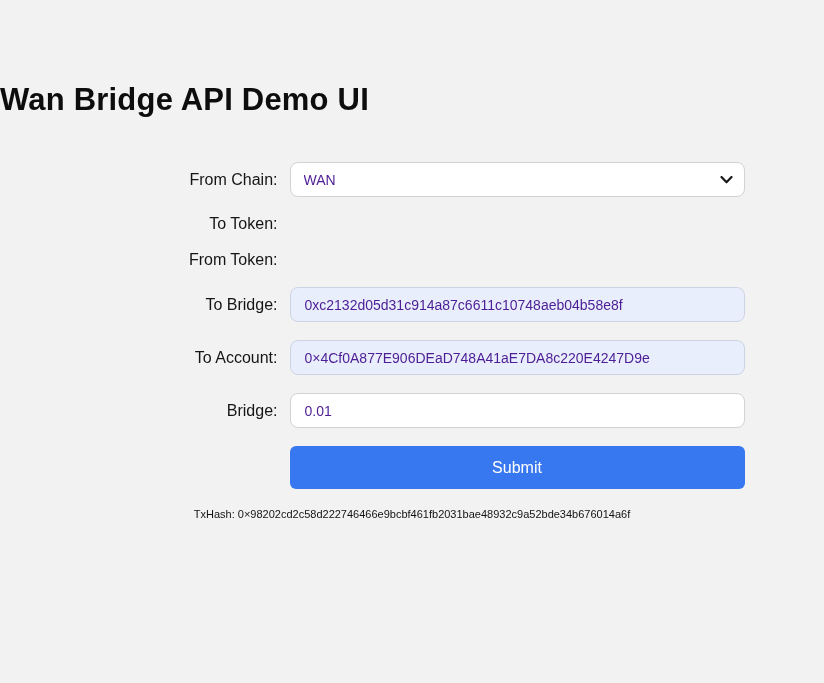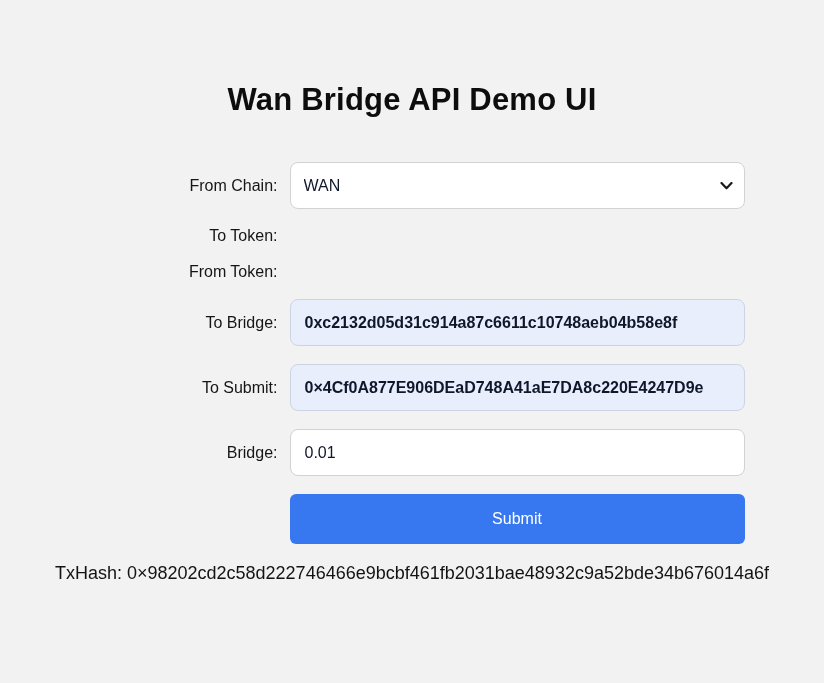--- a/index.html
+++ b/index.html
@@ -11,21 +11,21 @@
     background: #f2f2f2;
     font-family: "Liberation Sans", sans-serif;
     color: #111;
     overflow: hidden;
   }
   h1.page-title {
     margin: 0;
     padding-top: 82px;
     font-size: 31px;
     font-weight: 700;
-    text-align: center;
+    text-align: left;
     letter-spacing: 0.2px;
     color: #0d0d0d;
   }
   .form {
     width: 665px;
     margin: 44px auto 11px auto;
     display: flex;
     flex-direction: column;
     gap: 18px;
   }
@@ -37,66 +37,65 @@
   }
   .label {
     text-align: right;
     font-size: 16px;
     color: #151515;
     padding-right: 2px;
   }
   .control-wrap { position: relative; width: 100%; }
   .control {
     width: 100%;
-    height: 47px;
+    height: 35px;
     border: 1px solid #d2d2d2;
     border-radius: 8px;
     background: #ffffff;
-    font-size: 16px;
+    font-size: 14px;
     font-family: "Liberation Sans", sans-serif;
-    color: #0f172a;
+    color: #4c1d95;
     padding: 0 14px;
     outline: none;
     appearance: none;
     -webkit-appearance: none;
   }
   select.control { padding-left: 13px; cursor: pointer; }
   input.control.readonly {
     background: #e8eefb;
     border-color: #ccd4e4;
-    font-weight: bold;
   }
   .chevron {
     position: absolute;
     right: 12px;
     top: 50%;
     transform: translateY(-50%);
     pointer-events: none;
     display: flex;
   }
   .submit-row {
     display: grid;
     grid-template-columns: 200px 455px;
     column-gap: 10px;
   }
   button.submit {
     grid-column: 2;
-    height: 50px;
+    height: 43px;
     border: none;
     border-radius: 6px;
     background: #3778f0;
     color: #ffffff;
     font-size: 16px;
     font-family: "Liberation Sans", sans-serif;
     cursor: pointer;
   }
   .txhash {
     margin-top: 19px;
     text-align: center;
-    font-size: 18px;
+    font-size: 11px;
     color: #131313;
     white-space: nowrap;
   }
 </style>
 </head>
 <body>
 
 <h1 class="page-title">Wan Bridge API Demo UI</h1>
 
 <div class="form">
@@ -124,21 +123,21 @@
   </div>
 
   <div class="row">
     <span class="label">To Bridge:</span>
     <span class="control-wrap">
       <input class="control readonly" type="text" readonly="" value="0xc2132d05d31c914a87c6611c10748aeb04b58e8f" style="">
     </span>
   </div>
 
   <div class="row">
-    <span class="label">To Submit:</span>
+    <span class="label">To Account:</span>
     <span class="control-wrap">
       <input class="control readonly" type="text" readonly="" value="0×4Cf0A877E906DEaD748A41aE7DA8c220E4247D9e" style="">
     </span>
   </div>
 
   <div class="row">
     <span class="label">Bridge:</span>
     <span class="control-wrap">
       <input class="control" type="text" value="0.01" style="">
     </span>

